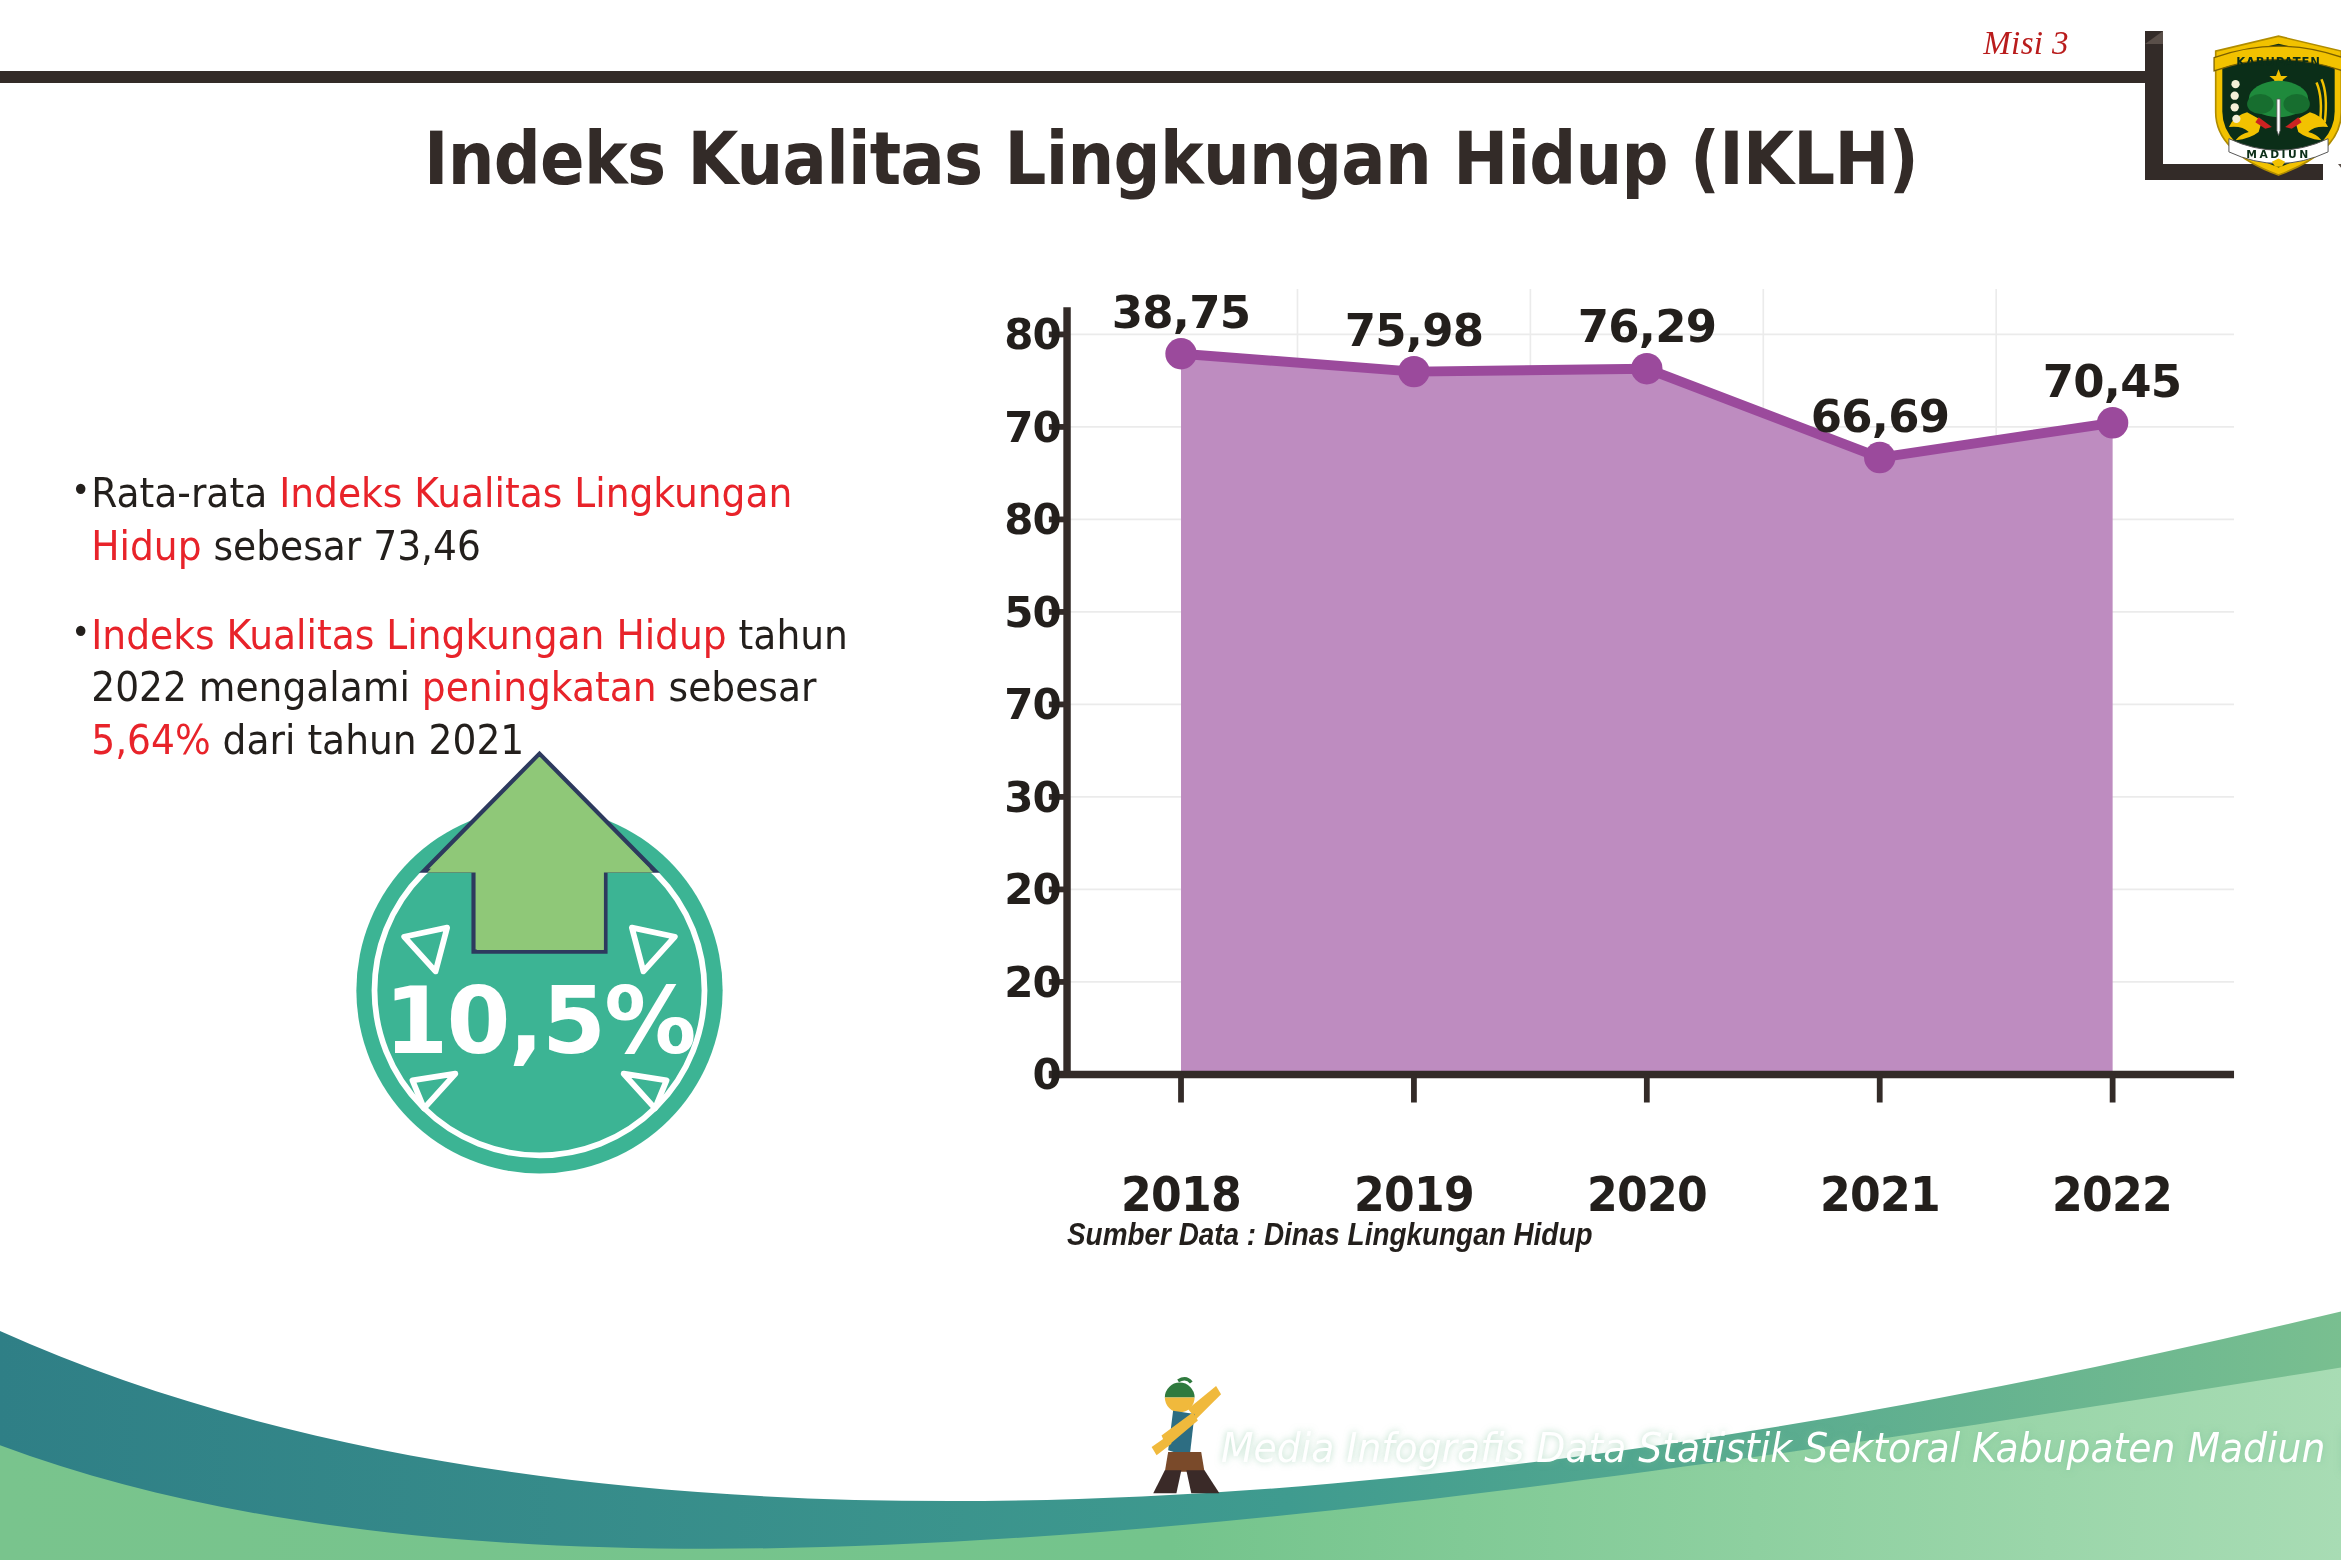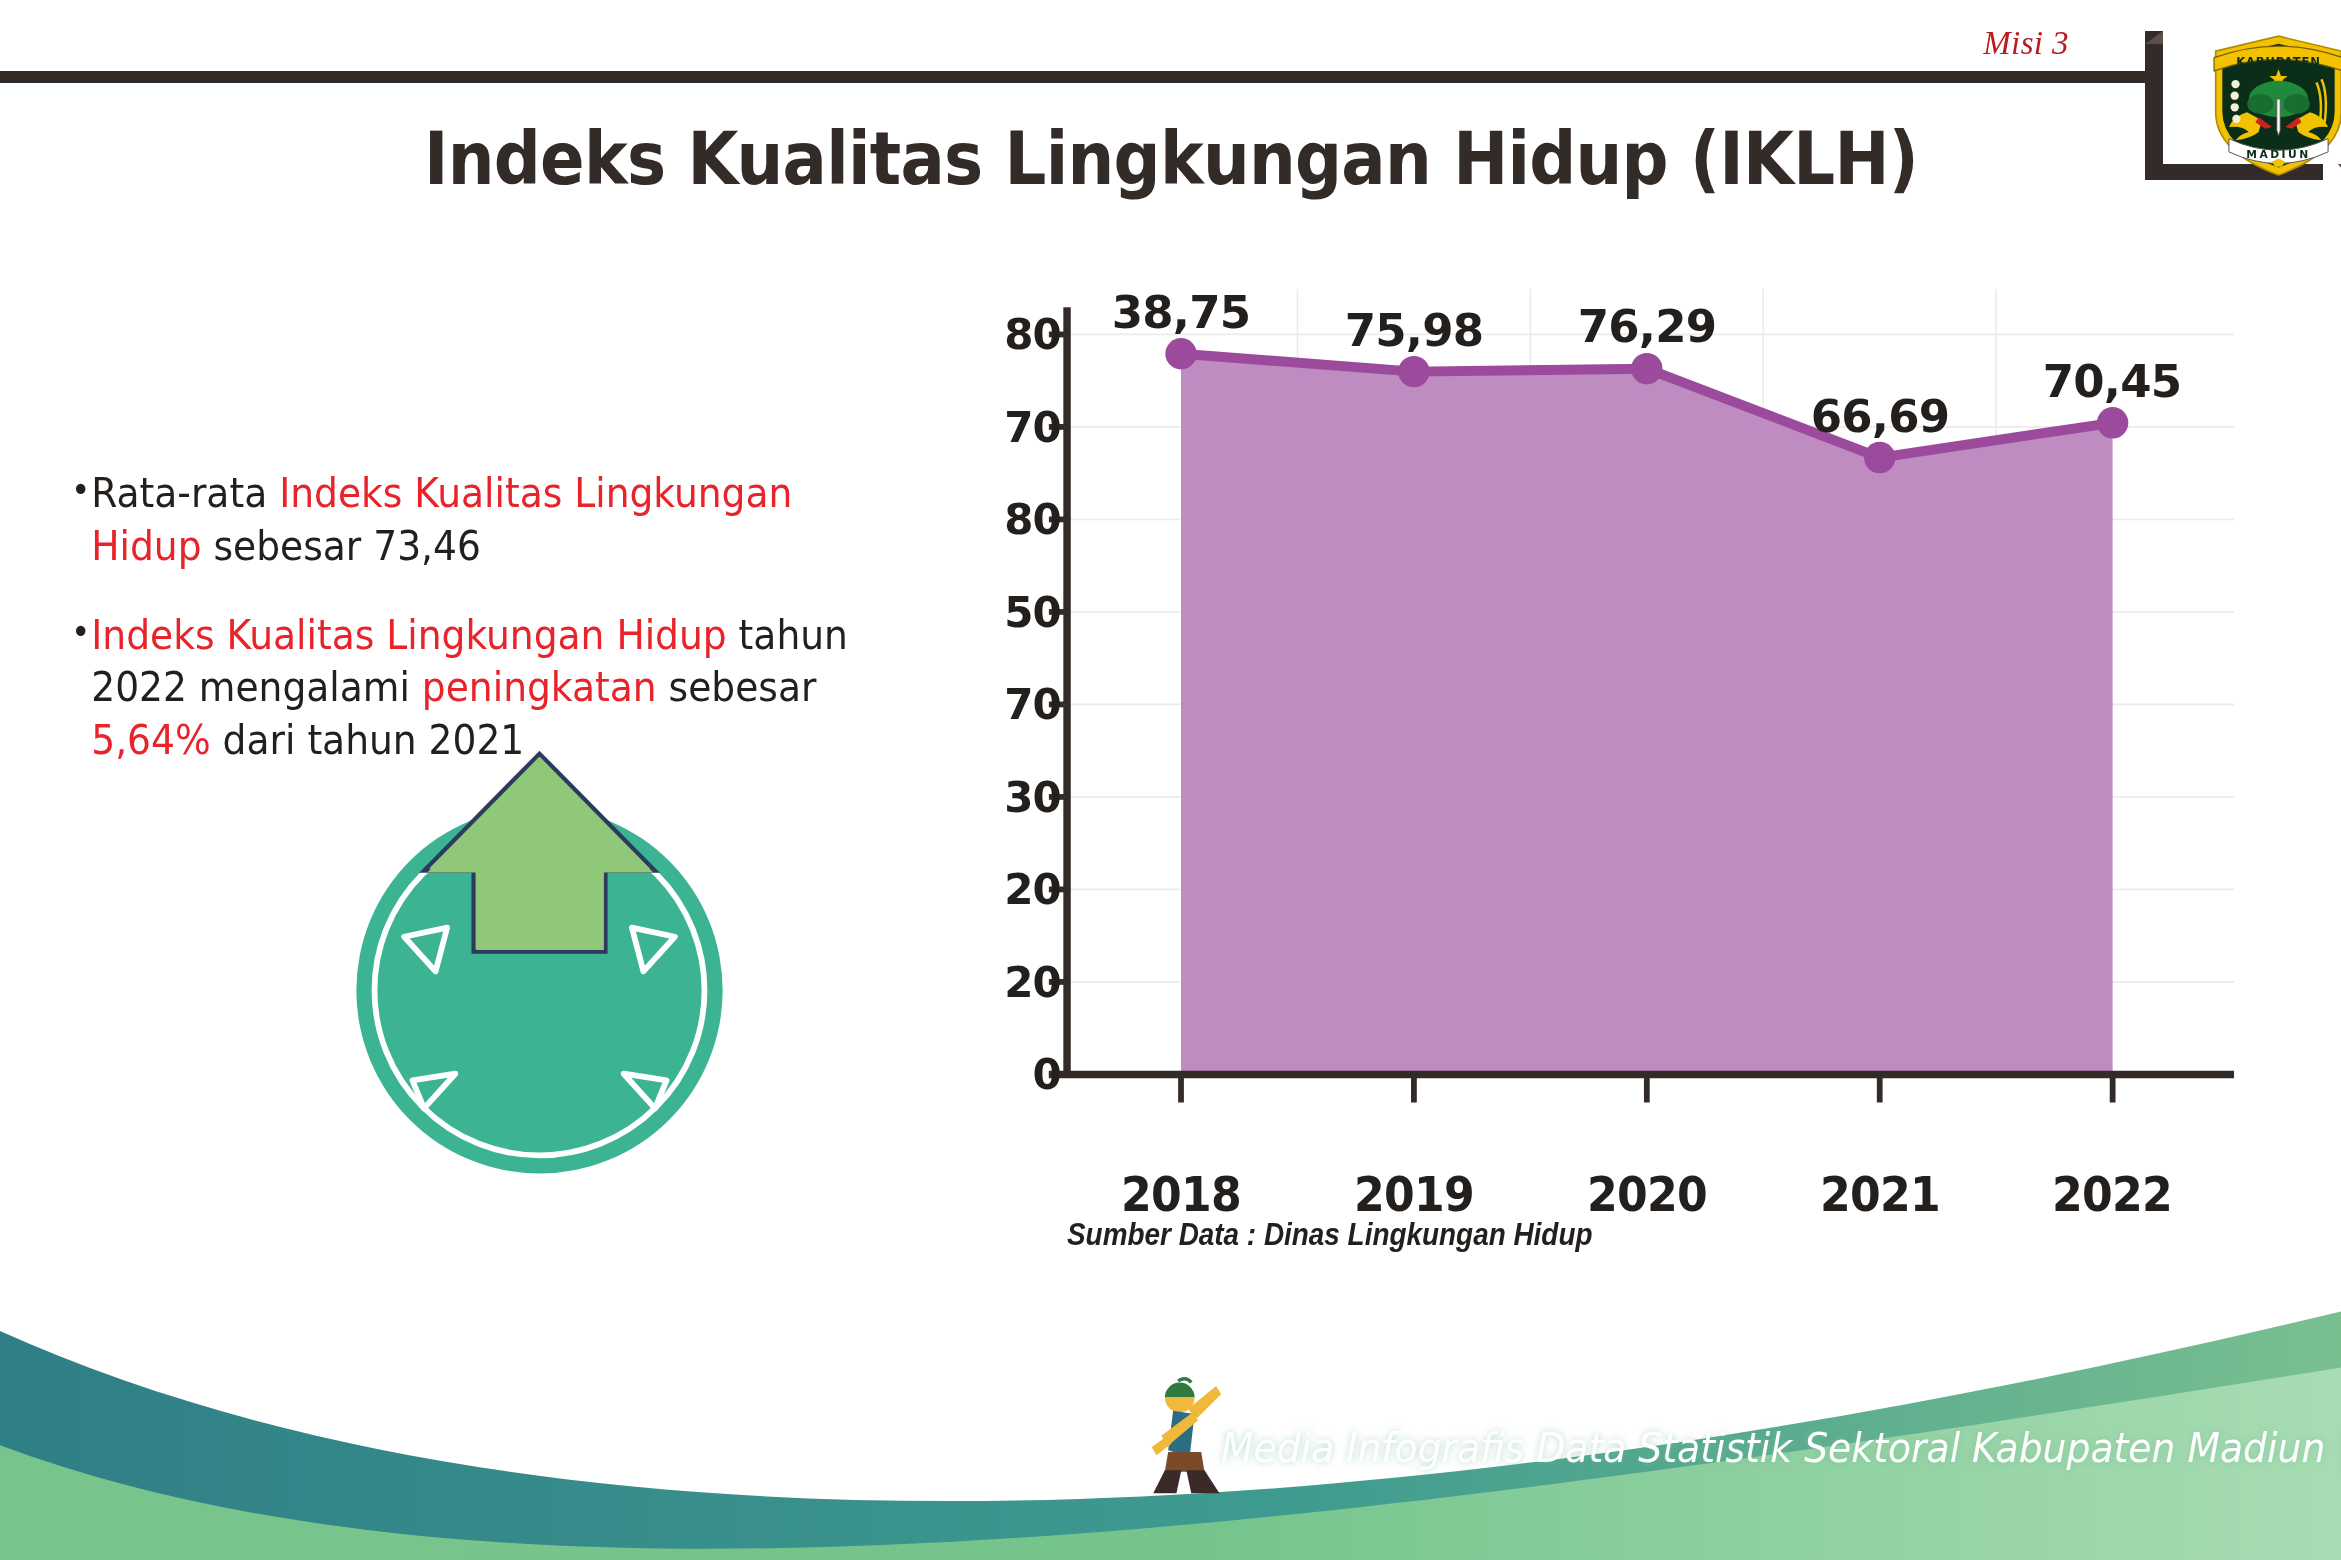--- a/index.html
+++ b/index.html
@@ -317,20 +317,21 @@
       <path d="M260 8 L400 150 L340 150 L340 248 L180 248 L180 150 L120 150 Z" fill="#8fc878" stroke="#2d3a5e" stroke-width="5"></path>
       <path d="M260 14 L398 152 L338 152 L338 246 L184 246 L184 152 L124 152 Z" fill="#8fc878" stroke="none"></path>
 
       <g stroke="#ffffff" stroke-width="7" fill="none" stroke-linejoin="round">
         <polygon points="96,230 148,219 134,272"></polygon>
         <polygon points="424,230 372,219 386,272"></polygon>
         <polygon points="106,404 158,396 120,438"></polygon>
         <polygon points="414,404 362,396 400,438"></polygon>
       </g>
     </svg>
+    <div class="badge-pct">10,5%</div>
   </div>
 
   <div class="chart-box">
 
     
     <div class="ytick" style="top:45px">80</div>
     <div class="ytick" style="top:138px">70</div>
     <div class="ytick" style="top:230px">80</div>
     <div class="ytick" style="top:323px">50</div>
     <div class="ytick" style="top:415px">70</div>

